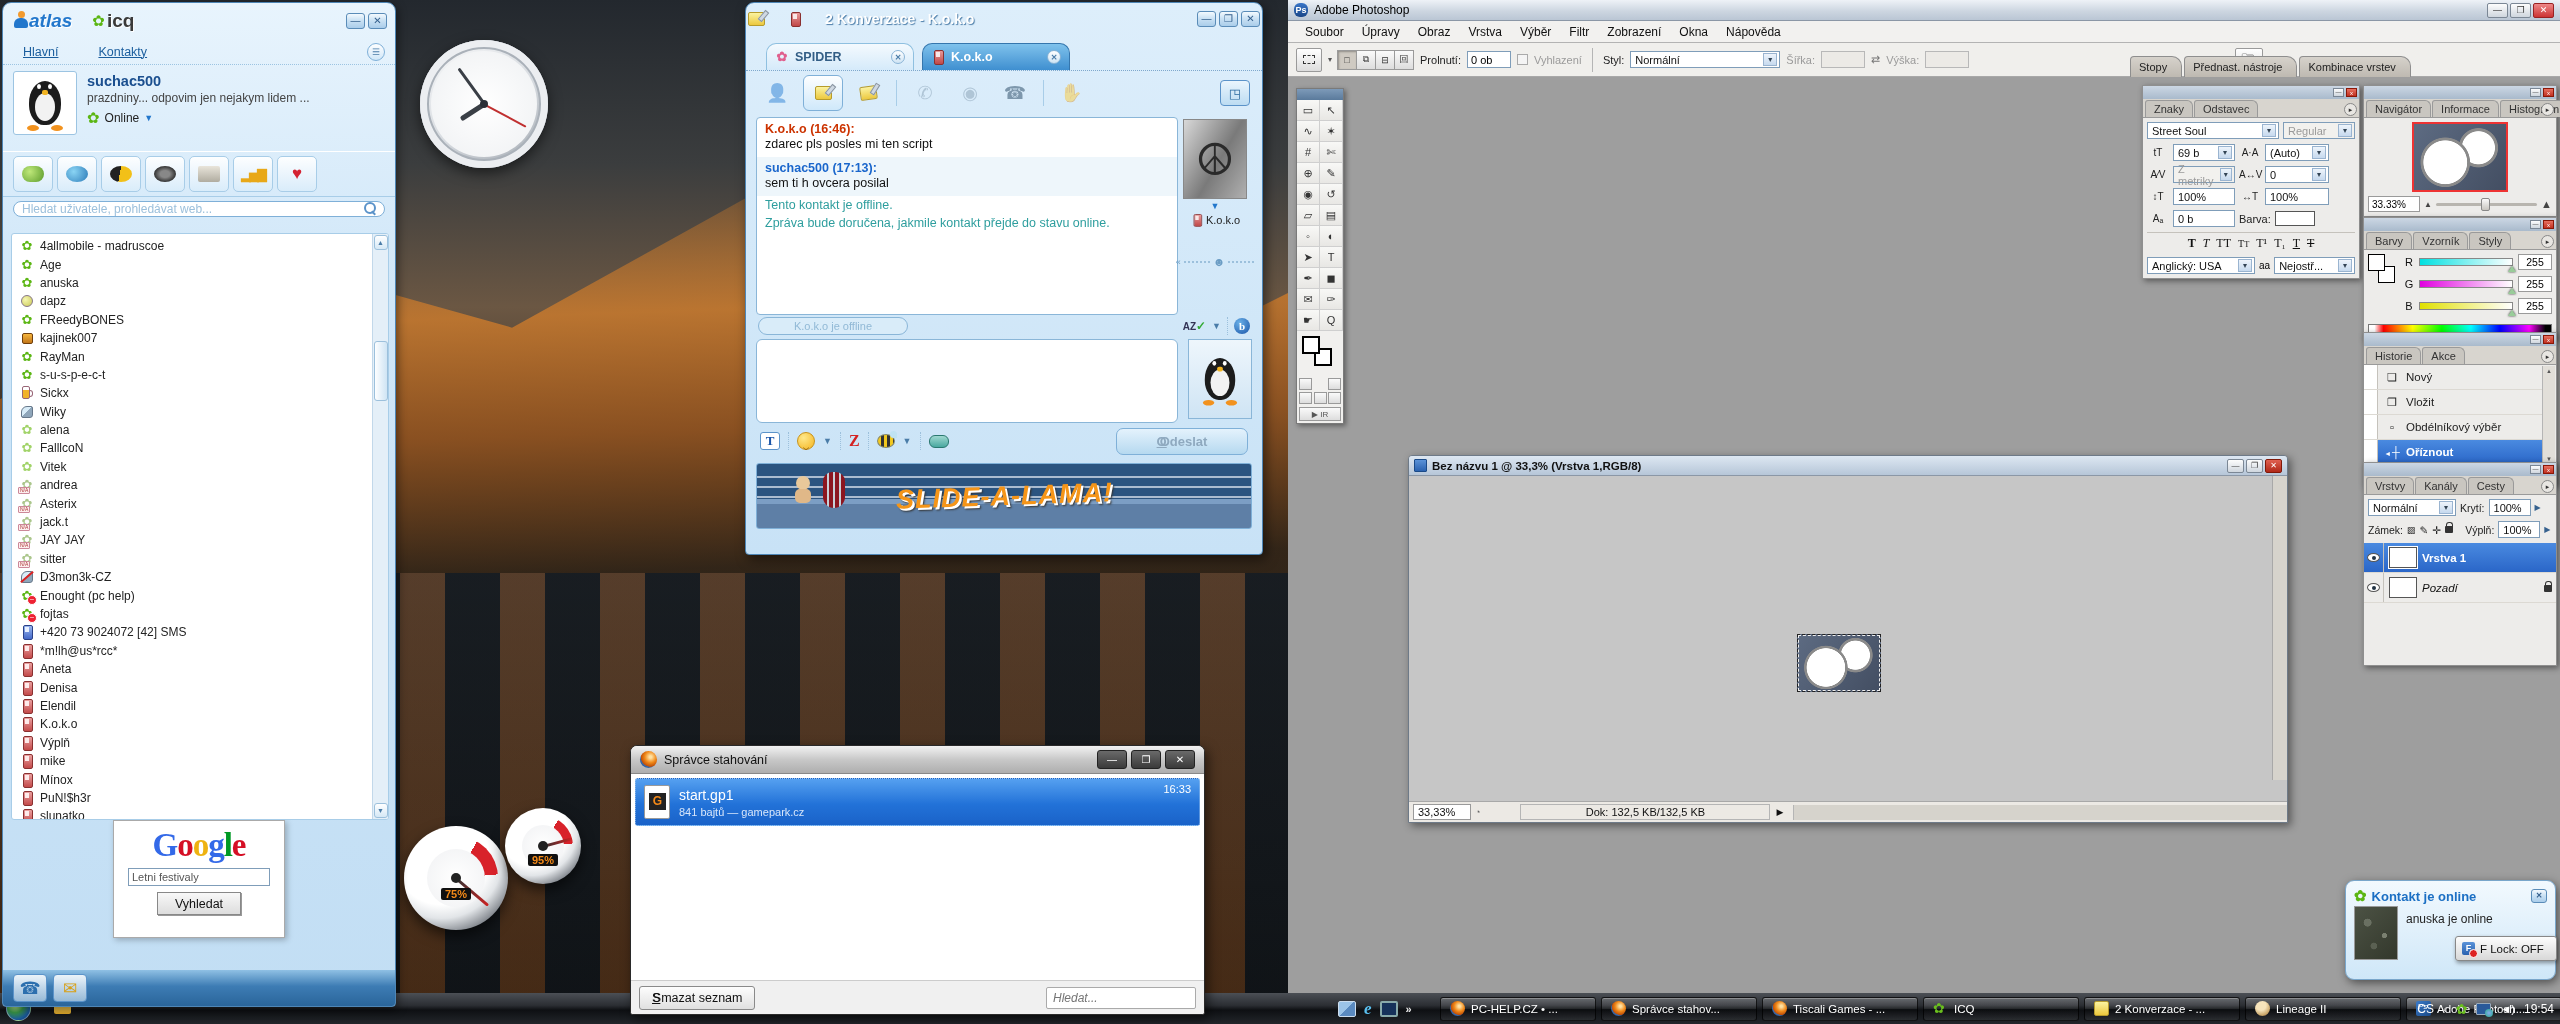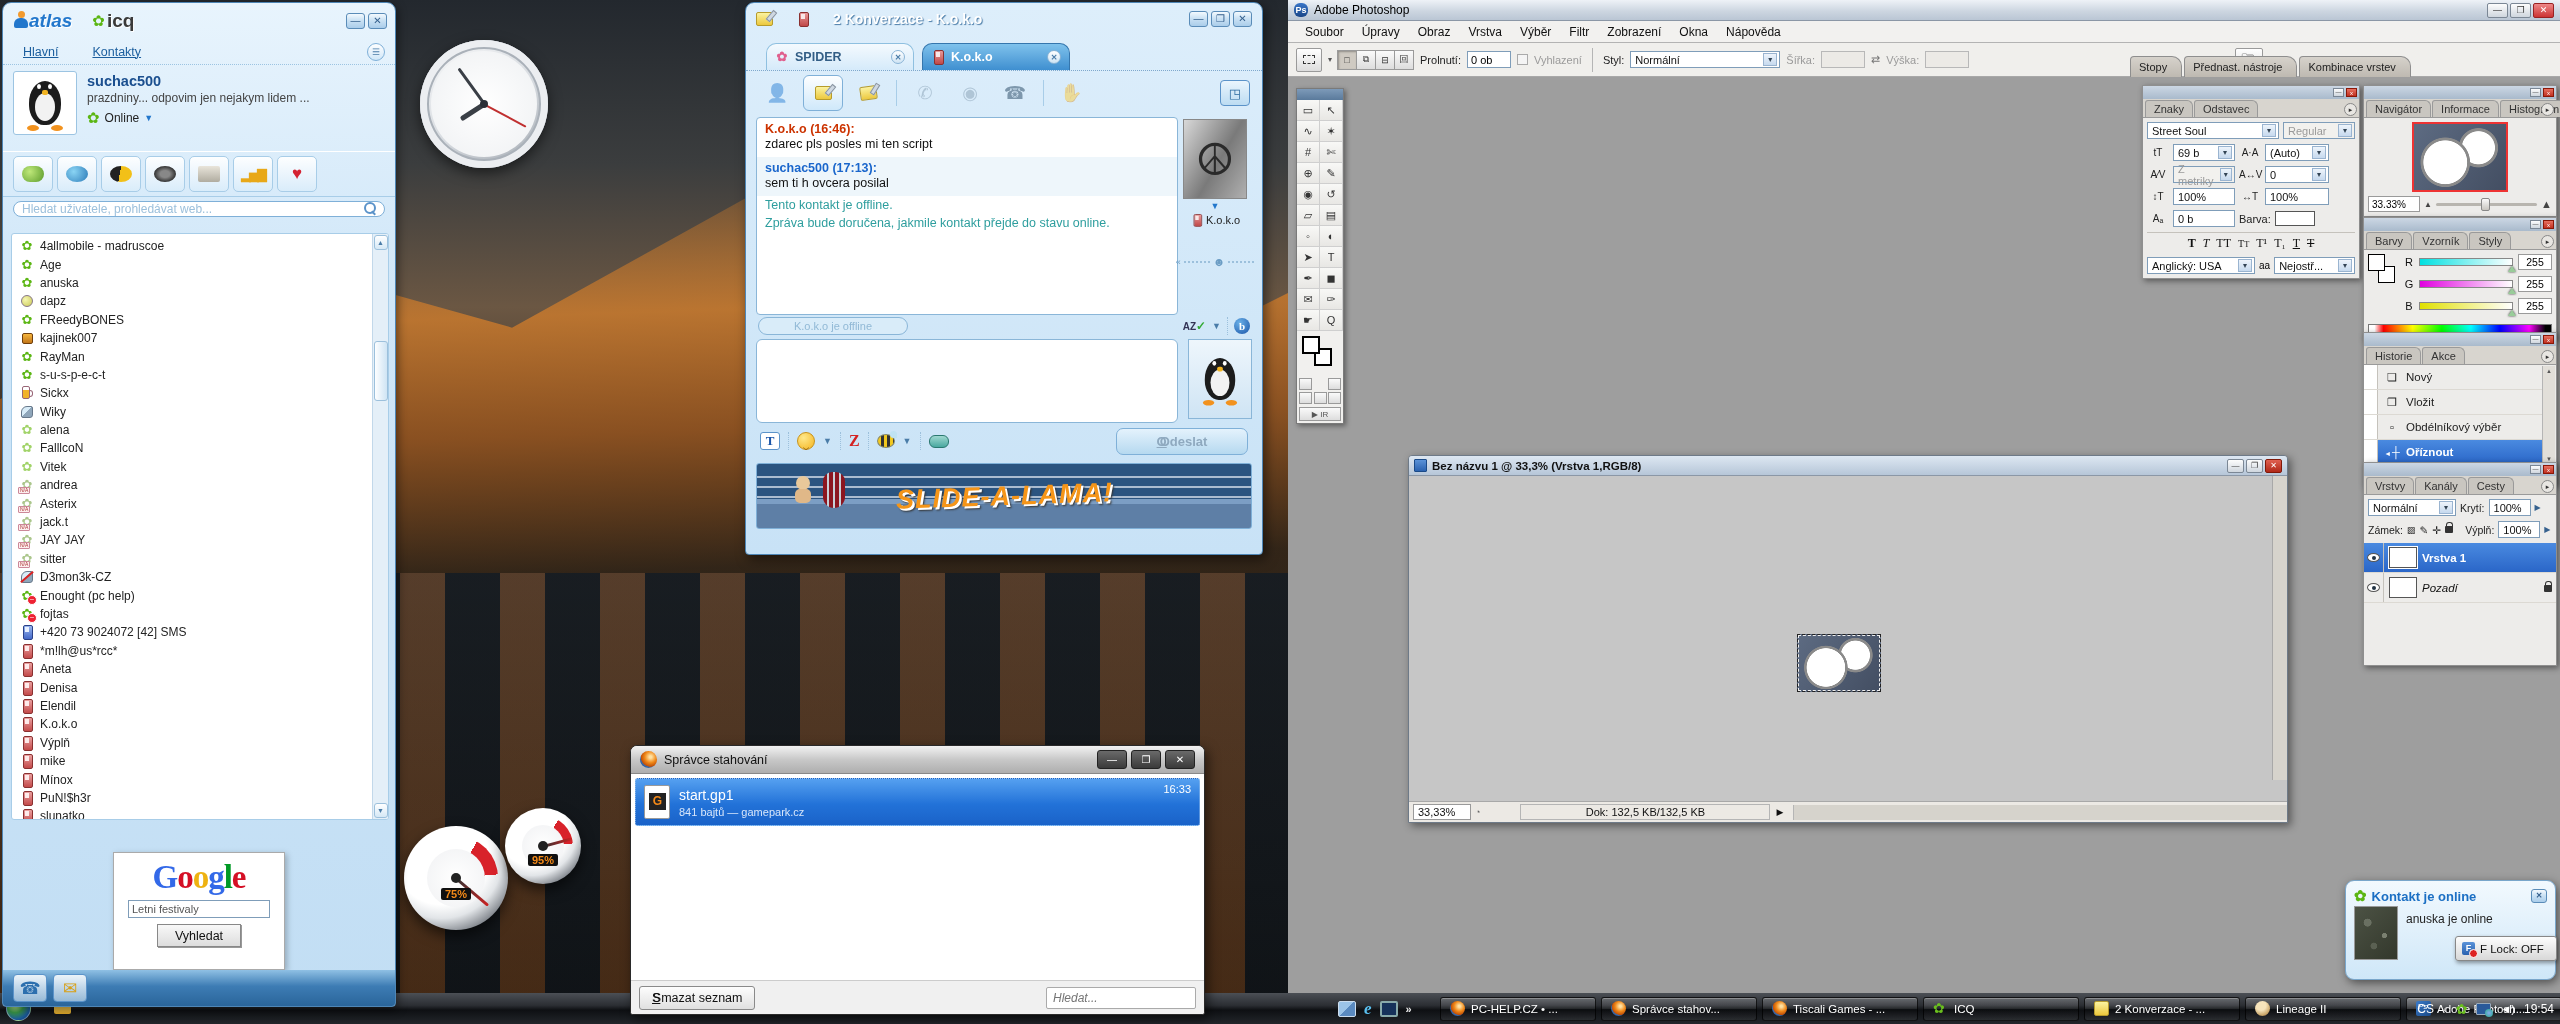--- a/index.html
+++ b/index.html
@@ -41,21 +41,21 @@
 .st-mob .ci::after{content:"";position:absolute;left:5px;top:2px;width:4px;height:5px;background:#fdeaea}
 
 #icq{position:absolute;left:2px;top:2px;width:394px;height:1005px;background:linear-gradient(#e8f4fd,#cfe6f8 30%,#c2def4);border:1px solid #4e86b6;border-radius:9px 9px 4px 4px;box-shadow:2px 3px 10px rgba(0,0,0,.45);z-index:30;display:flex;flex-direction:column}
 #icq .tbar{height:36px;display:flex;align-items:center;padding:0 8px;flex:none}
 .logo-atlas{font-weight:bold;font-style:italic;font-size:19px;color:#2277cc;text-shadow:1px 1px 0 #fff;margin-left:18px}
 .logo-icq{font-weight:bold;font-size:19px;color:#3a3a3a;text-shadow:1px 1px 0 #fff;margin-left:22px}
 .flower{color:#5bb613;font-size:15px}
 .atlas-man{position:absolute;left:10px;top:8px;width:16px;height:18px}
 .atlas-man::before{content:"";position:absolute;left:5px;top:0;width:7px;height:7px;border-radius:50%;background:#f29a2e}
 .atlas-man::after{content:"";position:absolute;left:1px;top:7px;width:14px;height:10px;border-radius:6px 6px 2px 2px;background:#2277cc}
-#icq .menu{height:26px;display:flex;align-items:center;gap:14px;padding:0 10px;border-bottom:1px dotted #9cc4e2;color:#1b5e9e;font-size:12.5px;flex:none}
+#icq .menu{height:26px;display:flex;align-items:center;gap:20px;padding:0 10px;border-bottom:1px dotted #9cc4e2;color:#1b5e9e;font-size:12.5px;flex:none}
 #icq .menu .mi{padding:2px 10px;text-decoration:underline;cursor:default}
 #icq .menu .rbtn{margin-left:auto;width:18px;height:18px;border-radius:50%;border:1px solid #7fb0d8;background:linear-gradient(#fff,#cfe6f8);color:#4a7ca8;font-size:9px;display:flex;align-items:center;justify-content:center}
 .userpanel{height:86px;display:flex;padding:6px 10px;gap:10px;flex:none}
 .avbox{width:64px;height:64px;background:#fff;border:1px solid #9cc4e2;border-radius:3px;display:flex;align-items:center;justify-content:center;flex:none}
 .penguin{position:relative;width:40px;height:52px}
 .penguin .body{position:absolute;left:4px;top:4px;width:32px;height:44px;background:#1c1c1c;border-radius:50% 50% 46% 46%}
 .penguin .belly{position:absolute;left:10px;top:16px;width:20px;height:28px;background:#f2f2f2;border-radius:50%}
 .penguin .beak{position:absolute;left:17px;top:13px;width:6px;height:5px;background:#f2b422;border-radius:2px}
 .penguin .eyeL,.penguin .eyeR{position:absolute;top:7px;width:4px;height:5px;background:#fff;border-radius:50%}
 .penguin .eyeL{left:12px}.penguin .eyeR{left:23px}
@@ -76,30 +76,30 @@
 .mag{width:12px;height:12px;position:relative;flex:none}
 .mag::before{content:"";position:absolute;left:0;top:0;width:8px;height:8px;border:2px solid #5b93c9;border-radius:50%}
 .mag::after{content:"";position:absolute;right:0;bottom:0;width:5px;height:2px;background:#5b93c9;transform:rotate(45deg)}
 .clist{flex:1;margin:2px 6px 0 8px;background:#fff;border:1px solid #a8cde8;border-radius:3px;position:relative;overflow:hidden;display:flex}
 .crows{flex:1;padding:3px 0}
 .crow{height:18.4px;display:flex;align-items:center;padding-left:8px;font-size:12px;color:#222}
 .sbar{width:16px;background:#e4eff8;border-left:1px solid #c2d8ea;display:flex;flex-direction:column;align-items:center}
 .sbar .ar{width:14px;height:15px;border:1px solid #9cc0dc;border-radius:3px;background:linear-gradient(#fff,#d5e8f6);font-size:7px;color:#4a7ca8;display:flex;align-items:center;justify-content:center;margin:1px 0}
 .sbar .thumb{width:14px;height:60px;border:1px solid #9cc0dc;border-radius:3px;background:linear-gradient(90deg,#fdfeff,#cfe4f4);margin-top:90px}
 .sbar .sp{flex:1}
-.gwrap{height:150px;flex:none;display:flex;align-items:flex-end;justify-content:center}
+.gwrap{height:150px;flex:none;display:flex;align-items:flex-start;justify-content:center}
 .gbox{width:172px;height:118px;background:#fff;border:1px solid #aaa;box-shadow:2px 2px 6px rgba(0,0,0,.25);display:flex;flex-direction:column;align-items:center;padding-top:8px;gap:6px}
 .glogo{font-family:"Liberation Serif",serif;font-size:33px;font-weight:bold;letter-spacing:-1px;line-height:1}
 .gq{width:142px;height:18px;border:1px solid #7f9db9;font-size:11px;color:#555;padding:0 3px;font-family:"Liberation Sans",sans-serif}
 .gbtn{width:84px;height:23px;background:linear-gradient(#f8f8f8,#ddd);border:1px solid #888;box-shadow:1px 1px 0 #999;font-size:12.5px;color:#111;display:flex;align-items:center;justify-content:center}
 .icqbottom{height:36px;flex:none;border-radius:0 0 3px 3px;background:linear-gradient(#8fc0e4,#3d7cb4 45%,#2a659a);display:flex;align-items:center;gap:6px;padding:0 10px}
 .bbtn{width:34px;height:28px;border-radius:4px;display:flex;align-items:center;justify-content:center;font-size:17px;background:linear-gradient(rgba(255,255,255,.85),rgba(220,238,250,.6));border:1px solid #5b93c9}
 
 #conv{position:absolute;left:745px;top:2px;width:518px;height:553px;background:linear-gradient(#ddeefb,#c8e2f6);border:1px solid #4e86b6;border-radius:9px 9px 4px 4px;box-shadow:3px 4px 12px rgba(0,0,0,.5);z-index:28}
-#conv .tbar{height:32px;display:flex;align-items:center;padding:0 10px;gap:23px}
+#conv .tbar{height:32px;display:flex;align-items:center;padding:0 2px;gap:23px}
 .noteic{width:17px;height:14px;background:linear-gradient(#fbf3a0,#ecc83e);border:1px solid #b69b2c;border-radius:2px;position:relative}
 .noteic::after{content:"";position:absolute;right:-2px;top:-3px;width:3px;height:10px;background:#cfd8e2;border:1px solid #8a95a2;transform:rotate(40deg)}
 .convtitle{color:#fff;font-weight:bold;font-size:14px;text-shadow:1px 1px 1px #4a7ca8}
 #conv .wbtns{margin-left:auto;display:flex;gap:3px}
 .tabrow{height:36px;display:flex;align-items:flex-end;padding:0 20px;gap:8px;border-bottom:1px dotted #7fa8cc}
 .ctab{height:27px;min-width:148px;border:1px solid #8fc0e0;border-bottom:none;border-radius:10px 10px 0 0;background:linear-gradient(#f4fafe,#d5eafa);display:flex;align-items:center;gap:6px;padding:0 8px;font-size:12.5px;color:#335e86;font-weight:bold}
 .ctab .ti{width:14px;height:14px;position:relative;text-align:center;line-height:14px}
 .ctab.st-spider .ti::before{content:"✿";color:#e0608e;font-size:13px}
 .ctab.st-active{background:linear-gradient(#7fc2ec,#3f8fd0);color:#fff;border-color:#3576ad}
 .ctab .x{margin-left:auto;width:14px;height:14px;border-radius:50%;background:linear-gradient(#fff,#cfe4f4);border:1px solid #8ab4d6;color:#4a7ca8;font-size:8px;display:flex;align-items:center;justify-content:center}

